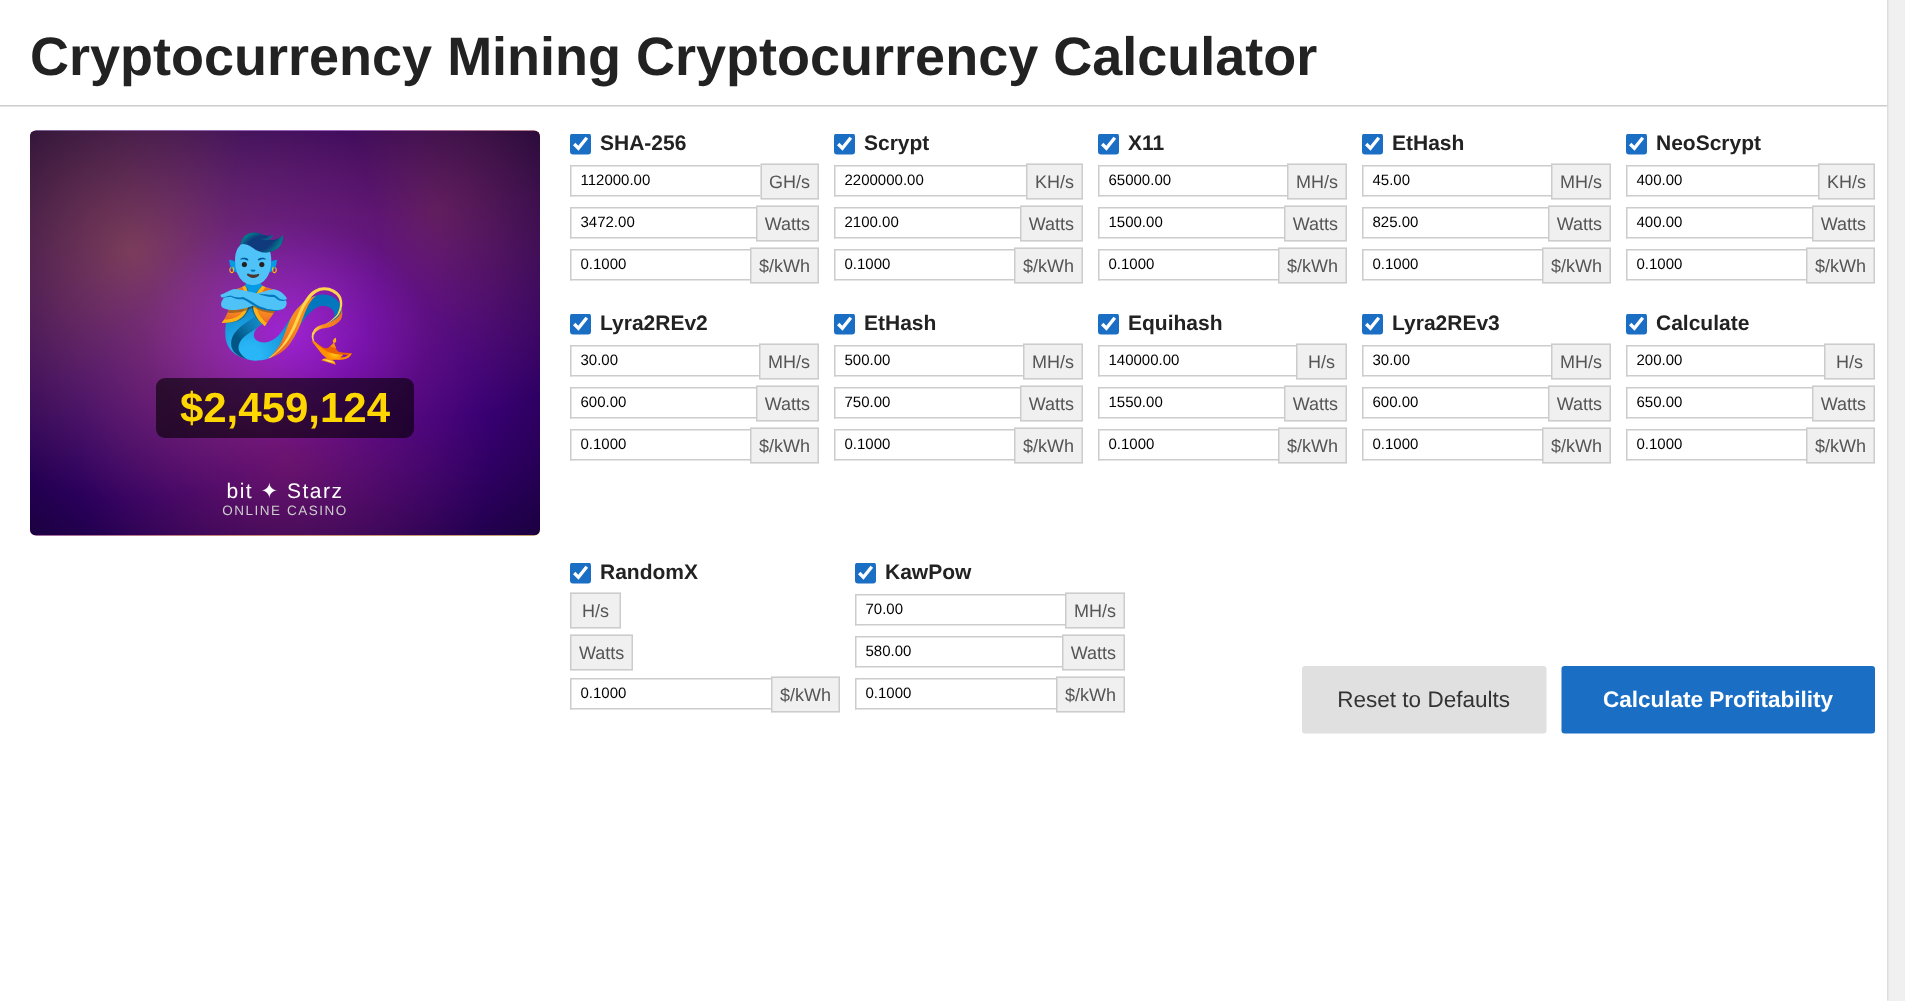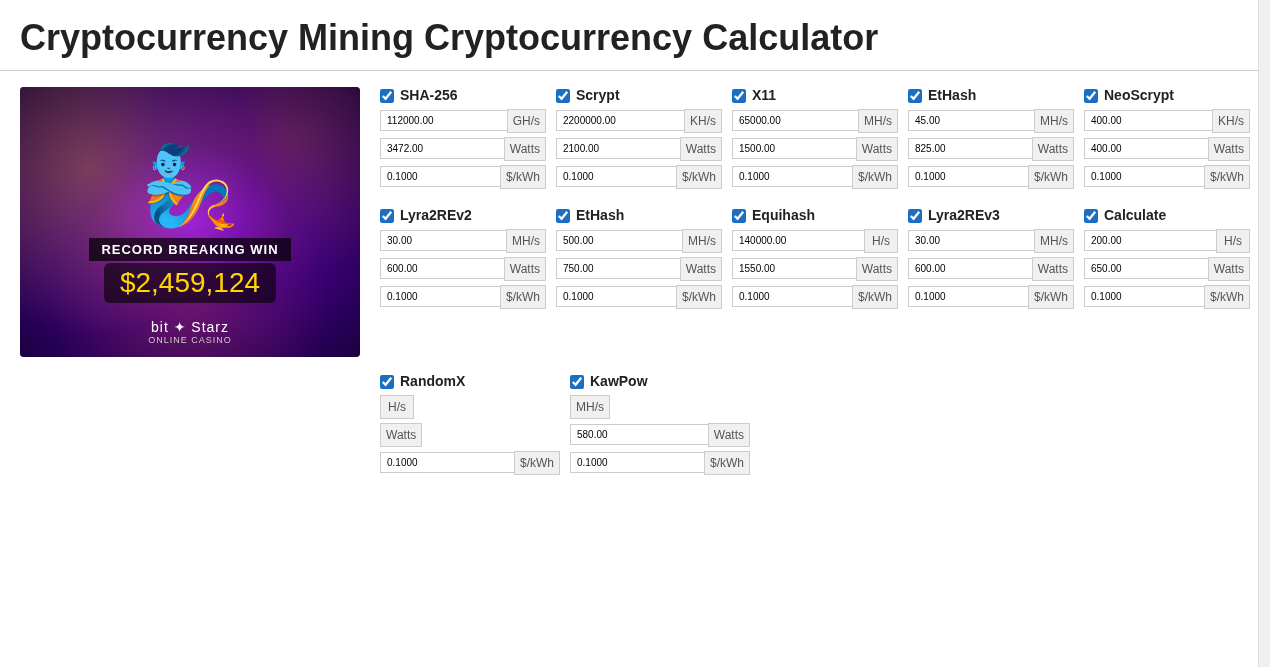--- a/index.html
+++ b/index.html
@@ -67,21 +67,21 @@
       padding: 4px 12px;
       text-align: center;
       letter-spacing: 1px;
       text-transform: uppercase;
       position: relative;
       z-index: 2;
     }
     .ad-amount {
       color: #FFD700;
       font-size: 28px;
-      font-weight: 400;
+      font-weight: 700;
       text-align: center;
       background: rgba(0,0,0,0.6);
       padding: 4px 16px;
       border-radius: 6px;
       position: relative;
       z-index: 2;
       margin-top: 2px;
     }
     .ad-logo {
       font-size: 14px;
@@ -207,21 +207,20 @@
 
 <h1 class="page-title">Cryptocurrency Mining Cryptocurrency Calculator</h1>
 
 <div class="main-content">
   <div class="top-section">
 
     <div class="ad-banner">
       <div class="ad-banner-inner">
         <div class="ad-coins"></div>
         <div class="ad-character">🧞</div>
-        <div class="ad-record-text">RECORD BREAKING WIN</div>
         <div class="ad-amount">$2,459,124</div>
         <div class="ad-logo">
           <span>bit ✦ Starz</span>
           <span class="ad-logo-sub">ONLINE CASINO</span>
         </div>
       </div>
     </div>
 
     <div class="algorithms-grid" id="top-algo-grid">
     <div class="algo-block">
@@ -425,28 +424,33 @@
             <input type="text" class="algo-input" value="0.1000" style="">
             <span class="unit-label">$/kWh</span>
           </div>
         </div>
         <div class="algo-block">
           <div class="algo-header">
             <input type="checkbox" class="algo-checkbox" checked="" style="">
             <span class="algo-name">KawPow</span>
           </div>
           <div class="input-row">
+            <input type="text" class="algo-input" value="70.00" style="">
             <span class="unit-label">MH/s</span>
           </div>
           <div class="input-row">
             <input type="text" class="algo-input" value="580.00" style="">
             <span class="unit-label">Watts</span>
           </div>
           <div class="input-row">
             <input type="text" class="algo-input" value="0.1000" style="">
             <span class="unit-label">$/kWh</span>
           </div>
         </div>
       </div>
+    <div class="footer-buttons">
+      <button class="btn-reset">Reset to Defaults</button>
+      <button class="btn-calculate">Calculate Profitability</button>
+    </div>
   </div>
 </div>
 
 <div class="scrollbar-stub"></div>
 
 </body></html>

